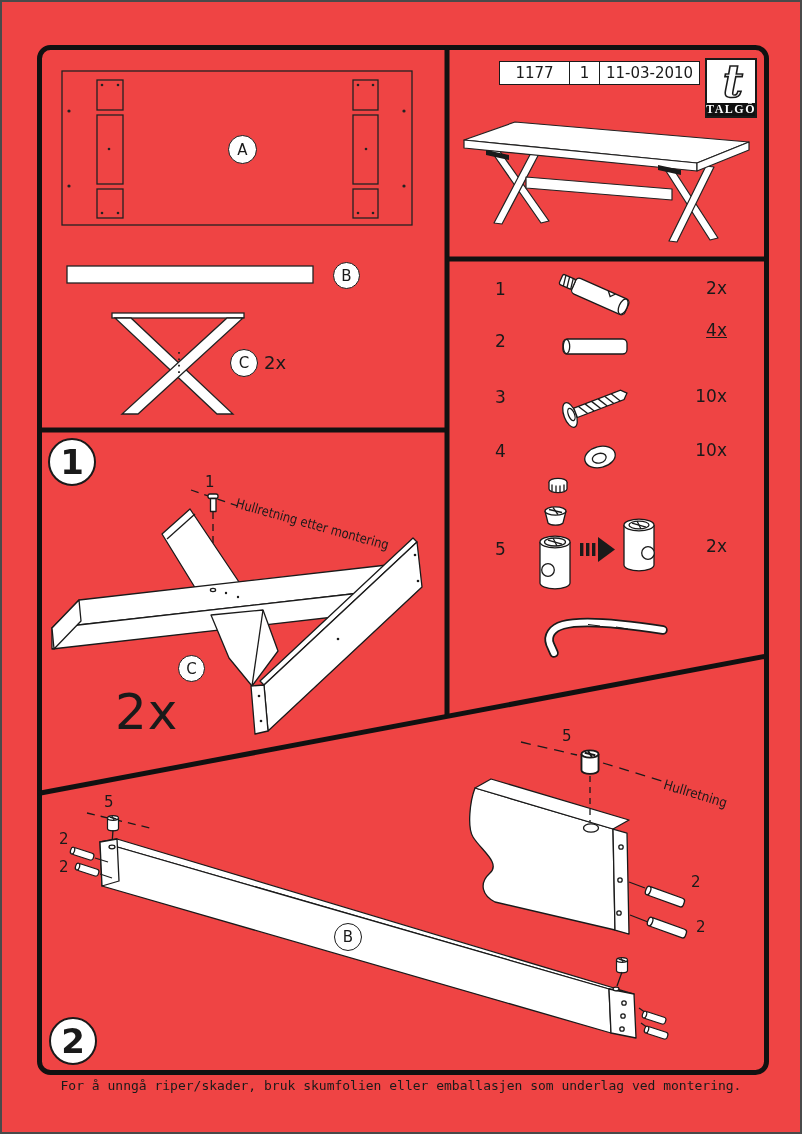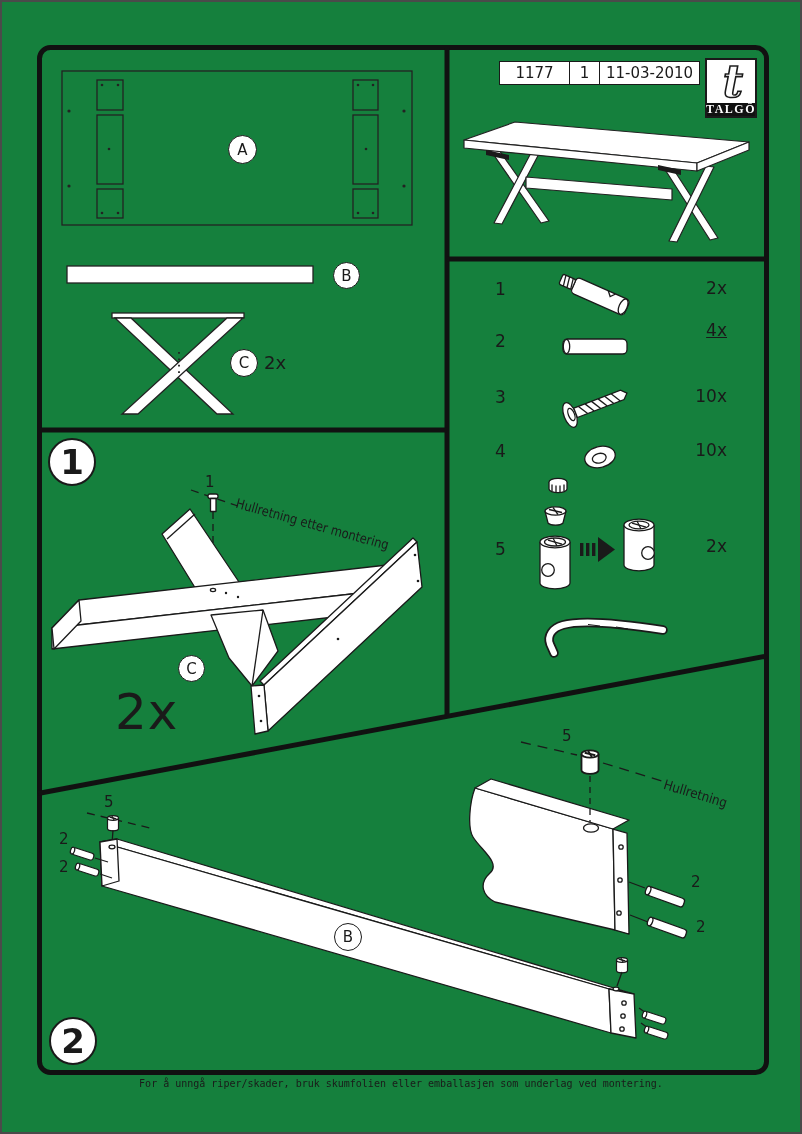--- a/index.html
+++ b/index.html
@@ -1,16 +1,16 @@
 <!DOCTYPE html>
 <html><head>
 <meta charset="utf-8">
 <style>
   html,body{margin:0;padding:0;background:#e8e8e8;}
-  .page{position:relative;width:802px;height:1134px;background:#15803d;border:2px solid #4a4a4a;
+  .page{position:relative;width:802px;height:1134px;background:#ef4444;border:2px solid #4a4a4a;
         box-sizing:border-box;font-family:"DejaVu Sans",sans-serif;color:#1a1a1a;overflow:hidden;}
   svg.art{position:absolute;left:0;top:0;}
   .t{position:absolute;white-space:nowrap;color:#1a1a1a;line-height:1;}
   .s15{font-size:15px;} .s17{font-size:17px;} .s18{font-size:18px;}
   .circ{position:absolute;border:1.5px solid #1a1a1a;border-radius:50%;background:#fff;
         display:flex;align-items:center;justify-content:center;box-sizing:border-box;font-size:15px;}
   .stepcirc{border-width:2.2px;font-weight:bold;font-size:34px;}
   .qty{width:46px;text-align:right;}
   .rot{transform-origin:left top;}
   .bigqty{font-size:50px;letter-spacing:1px;}
@@ -19,21 +19,21 @@
   .tcell{display:flex;align-items:center;justify-content:center;font-size:15px;box-sizing:border-box;height:100%;}
   .tc1{width:70px;border-right:1.7px solid #1a1a1a;}
   .tc2{width:30px;border-right:1.7px solid #1a1a1a;}
   .tc3{flex:1;text-align:right;}
   .logo{position:absolute;left:703px;top:56px;width:52px;height:60px;border:2px solid #1a1a1a;
         box-sizing:border-box;display:flex;flex-direction:column;background:#fff;}
   .logo-t{flex:1;position:relative;overflow:hidden;}
   .logo-bar{height:13px;background:#111;color:#fff;display:flex;align-items:center;justify-content:center;
             font-size:12px;font-weight:bold;letter-spacing:1.5px;font-family:Liberation Serif, serif;}
   .footer{position:absolute;left:0;top:1076px;width:100%;text-align:center;
-          font-family:"DejaVu Sans Mono",monospace;font-size:10px;color:#1a1a1a;}
+          font-family:"DejaVu Sans Mono",monospace;font-size:13px;color:#1a1a1a;}
 </style>
 </head>
 <body>
 
 <div class="page">
 
   <svg class="art" width="802" height="1134" viewBox="0 0 802 1134">
     <defs>
       <g id="nutg" stroke="#1a1a1a" stroke-width="1.2">
         <path d="M-5.5,0 L-5.5,10.5 A5.5,2.3 0 0 0 5.5,10.5 L5.5,0" fill="#fff"></path>

